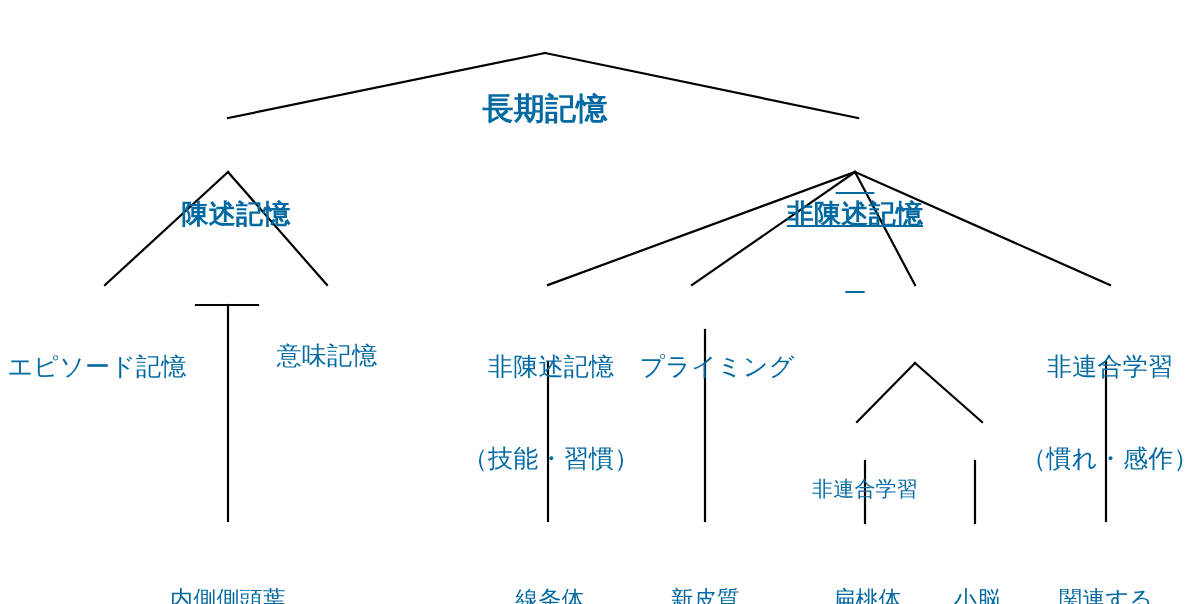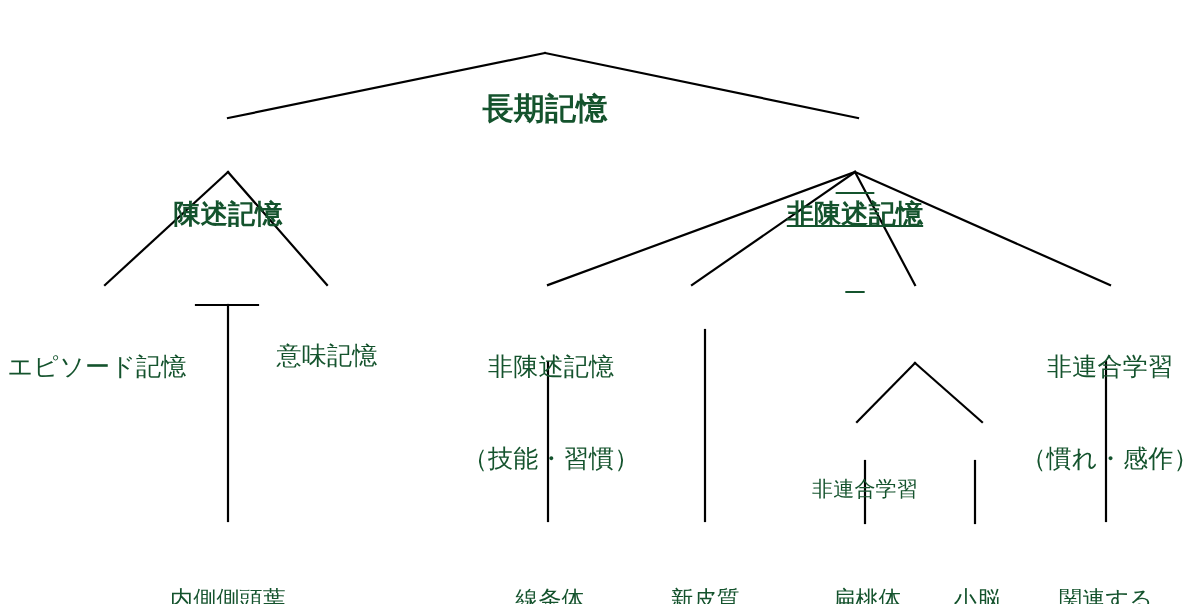--- a/index.html
+++ b/index.html
@@ -8,21 +8,21 @@
     padding: 0;
     background: #ffffff;
   }
   #diagram-root {
     position: relative;
     width: 1200px;
     height: 604px;
     background: #ffffff;
     overflow: hidden;
     font-family: "DejaVu Sans", "Liberation Sans", sans-serif;
-    color: #14532d;
+    color: #0369a1;
     -webkit-font-smoothing: antialiased;
   }
   #edge-layer {
     position: absolute;
     left: 0;
     top: 0;
     width: 1200px;
     height: 604px;
     pointer-events: none;
   }
@@ -95,41 +95,44 @@
     <line x1="865" y1="461" x2="865" y2="523"></line>
     <line x1="975" y1="461" x2="975" y2="523"></line>
 
     <line x1="1106" y1="362" x2="1106" y2="521"></line>
   </svg>
 
   <div class="node lvl-root" style="left:545px; top:14px;">
     <span class="line-1">長期記憶</span>
   </div>
 
-  <div class="node lvl-2" style="left:228px; top:132px;">
+  <div class="node lvl-2" style="left:236px; top:132px;">
     <span class="line-1">陳述記憶</span>
   </div>
 
   <div class="node lvl-2" style="left:855px; top:132px;text-decoration:underline;">
     <span class="line-1">非陳述記憶</span>
   </div>
 
   <div class="node lvl-3" style="left:97px; top:291px;">
     <span class="line-1">エピソード記憶</span>
   </div>
 
   <div class="node lvl-3" style="left:327px; top:280px;">
     <span class="line-1">意味記憶</span>
   </div>
 
   <div class="node lvl-3" style="left:551px; top:291px;">
     <span class="line-1">非陳述記憶</span>
     <span class="line-2">（技能・習慣）</span>
   </div>
 
+  <div class="node lvl-3" style="left:717px; top:291px;">
+    <span class="line-1">プライミング</span>
+  </div>
 
 
   <div class="node lvl-3" style="left:1110px; top:291px;">
     <span class="line-1">非連合学習</span>
     <span class="line-2">（慣れ・感作）</span>
   </div>
 
   <div class="node lvl-4" style="left:865px; top:426px;">
     <span class="line-1">非連合学習</span>
   </div>

